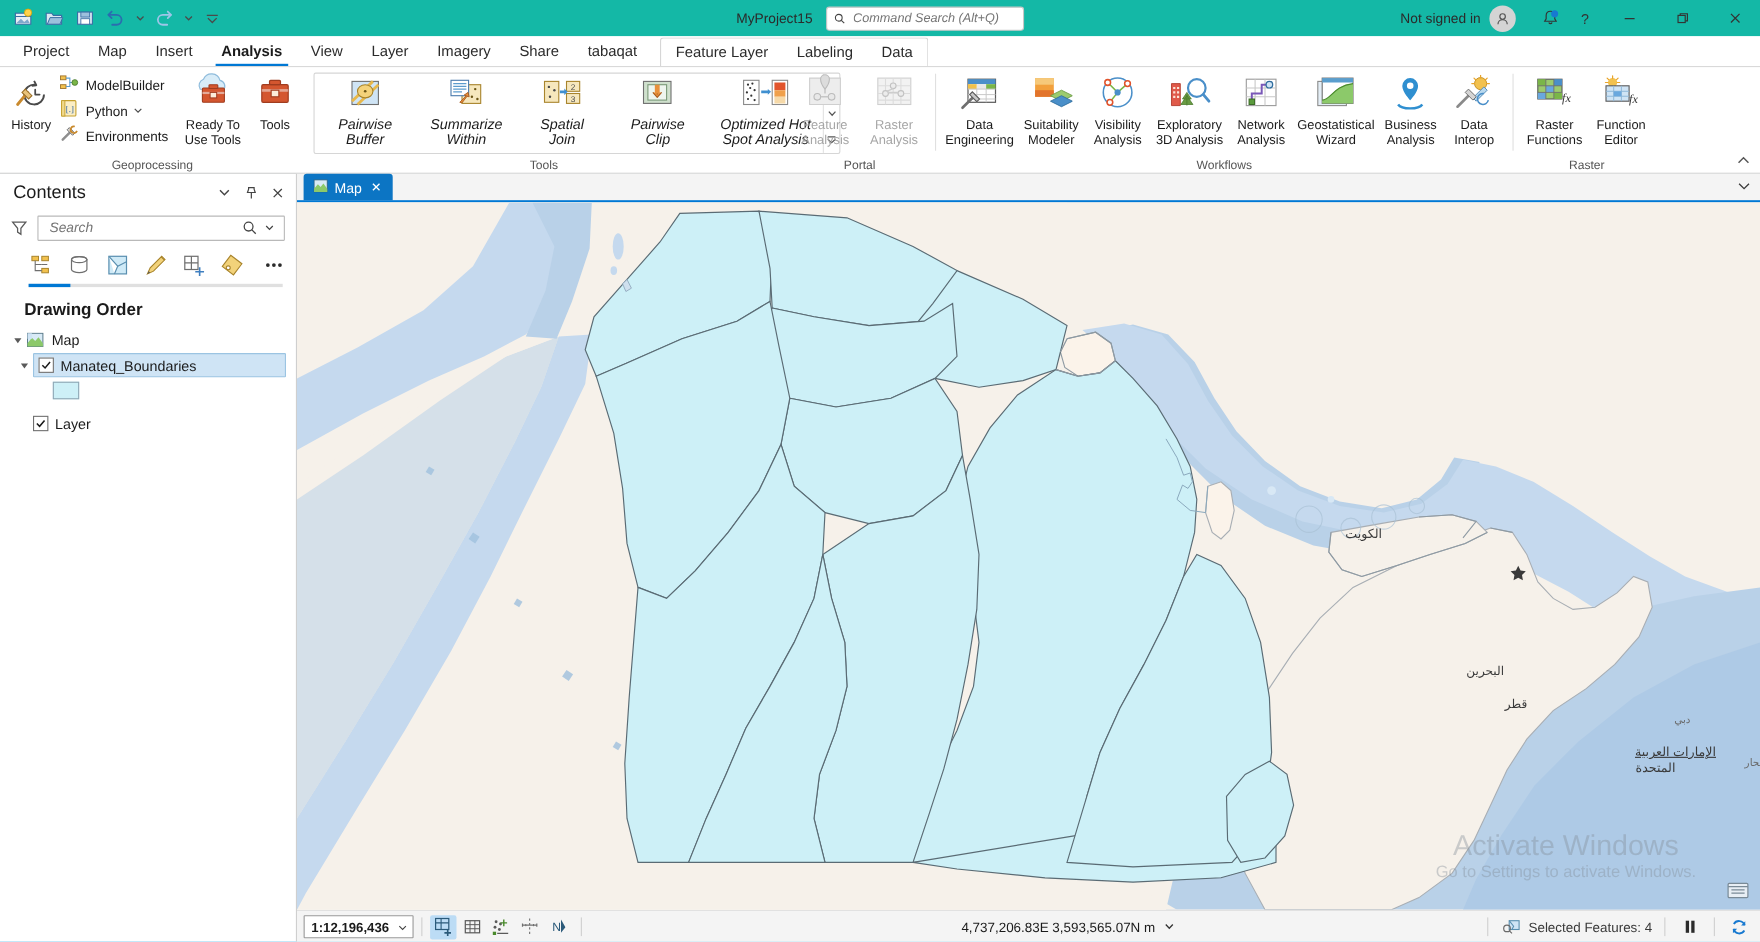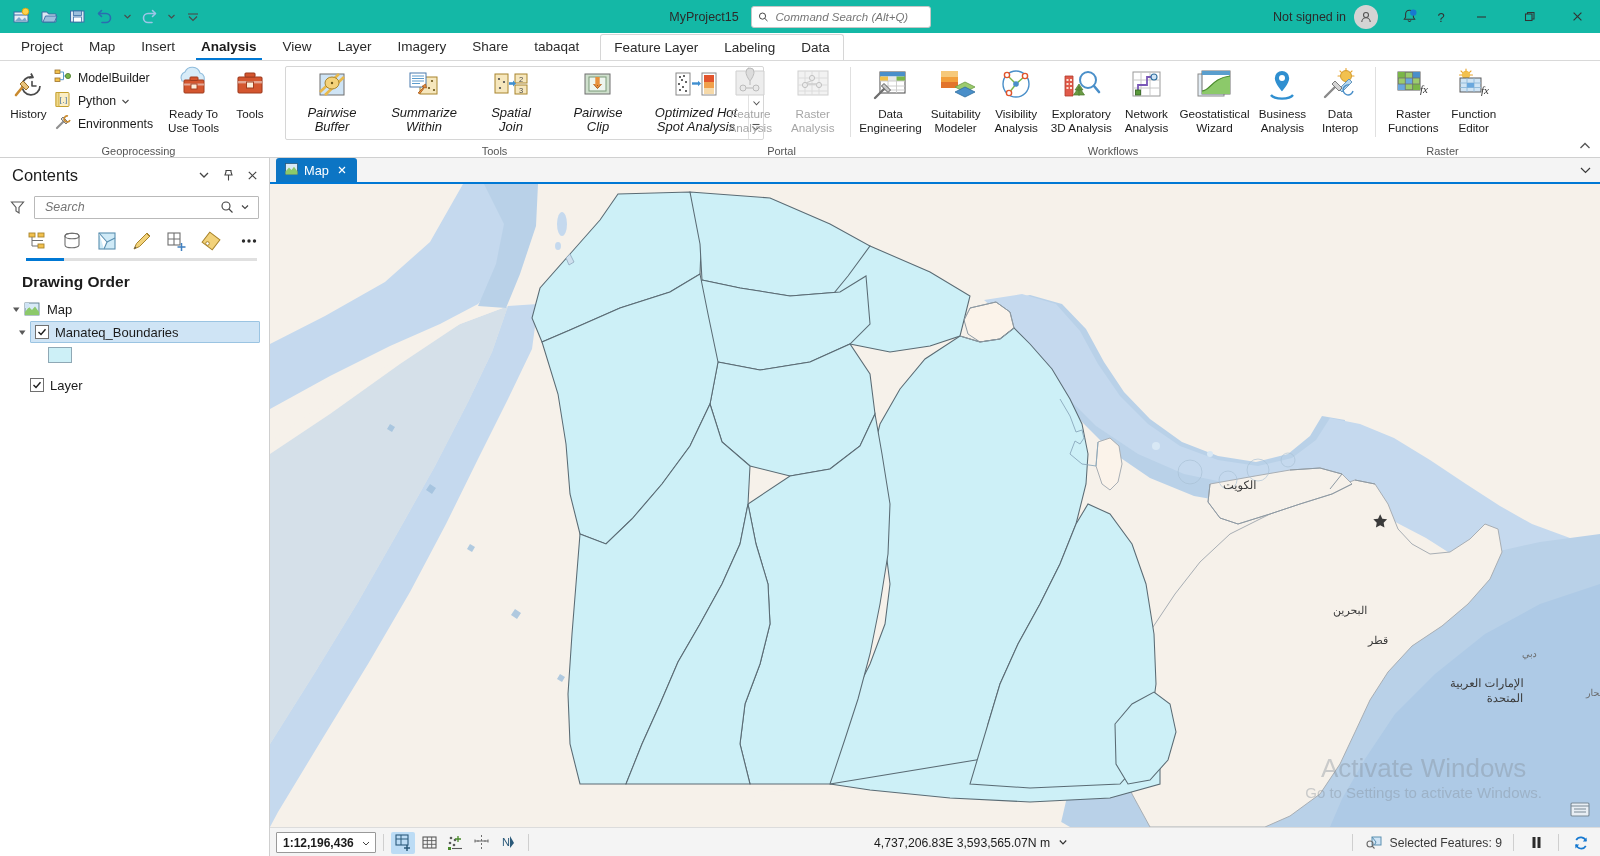--- a/index.html
+++ b/index.html
@@ -1035,21 +1035,21 @@
           <path d="M1060 305 L1072 290 L1050 284 L1020 286" fill="none" stroke="#8e9aa3" stroke-width="1"></path>
           <path d="M1085 296 L1105 300" fill="none" stroke="#8e9aa3" stroke-width="1"></path>
 
           <path d="M1120 347 l2.6 5.3 5.8 0.8 -4.2 4.1 1 5.8 -5.2 -2.7 -5.2 2.7 1 -5.8 -4.2 -4.1 5.8 -0.8 Z" fill="#3a3a3a" transform="translate(-5,-10) scale(0.82) translate(240,68)"></path>
         </svg>
 
         <div style="position:absolute; left:0; top:0; width:1330px; height:643px; pointer-events:none;">
           <div style="position:absolute; left:953px; top:294px; font-size:11.5px; color:#3a3a3a; direction:rtl;">الكويت</div>
           <div style="position:absolute; left:1063px; top:420px; font-size:11px; color:#3a3a3a; direction:rtl;">البحرين</div>
           <div style="position:absolute; left:1098px; top:450px; font-size:11px; color:#3a3a3a; direction:rtl;">قطر</div>
-          <div style="position:absolute; left:1180px; top:492px; font-size:11.5px; color:#3a3a3a; direction:rtl; text-align:left; width:110px;">الإمارات العربية</div>
+          <div style="position:absolute; left:1180px; top:492px; font-size:11.5px; color:#3a3a3a; direction:rtl; text-align:right; width:110px;text-decoration:underline;">الإمارات العربية</div>
           <div style="position:absolute; left:1180px; top:507px; font-size:11.5px; color:#3a3a3a; direction:rtl; text-align:center; width:110px;">المتحدة</div>
           <div style="position:absolute; left:1252px; top:464px; font-size:9.5px; color:#6a6a6a; direction:rtl;">دبي</div>
           <div style="position:absolute; left:1316px; top:503px; font-size:9.5px; color:#6a6a6a; direction:rtl;">صحار</div>
 
           <div style="position:absolute; left:1208px; top:775px; font-size:9.5px; color:#6a6a6a; direction:rtl;"></div>
         </div>
 
         <div class="watermark">
           <div class="wm1">Activate Windows</div>
           <div class="wm2">Go to Settings to activate Windows.</div>
@@ -1126,21 +1126,21 @@
         <div class="sb-right">
           <span class="sb-divider"></span>
           <span class="sb-ricon">
             <svg width="17" height="16" viewBox="0 0 17 16">
               <rect x="6" y="2" width="9" height="8" fill="#cfe4f5" stroke="#5a8fb0" stroke-width="1"></rect>
               <path d="M6 2 L10 7 L8.5 10" fill="none" stroke="#5a8fb0" stroke-width="1"></path>
               <circle cx="4" cy="9" r="3" fill="none" stroke="#6a6a6a" stroke-width="1.1"></circle>
               <path d="M6.2 11.2 L8.5 13.5" stroke="#6a6a6a" stroke-width="1.1"></path>
             </svg>
           </span>
-          <span class="sel-feat">Selected Features: 9</span>
+          <span class="sel-feat">Selected Features: 4</span>
           <span class="sb-divider"></span>
           <span class="sb-ricon">
             <svg width="15" height="15" viewBox="0 0 15 15">
               <rect x="3.5" y="2" width="3" height="11" fill="#2b2b2b"></rect>
               <rect x="8.5" y="2" width="3" height="11" fill="#2b2b2b"></rect>
             </svg>
           </span>
           <span class="sb-divider"></span>
           <span class="sb-ricon">
             <svg width="16" height="16" viewBox="0 0 16 16">

